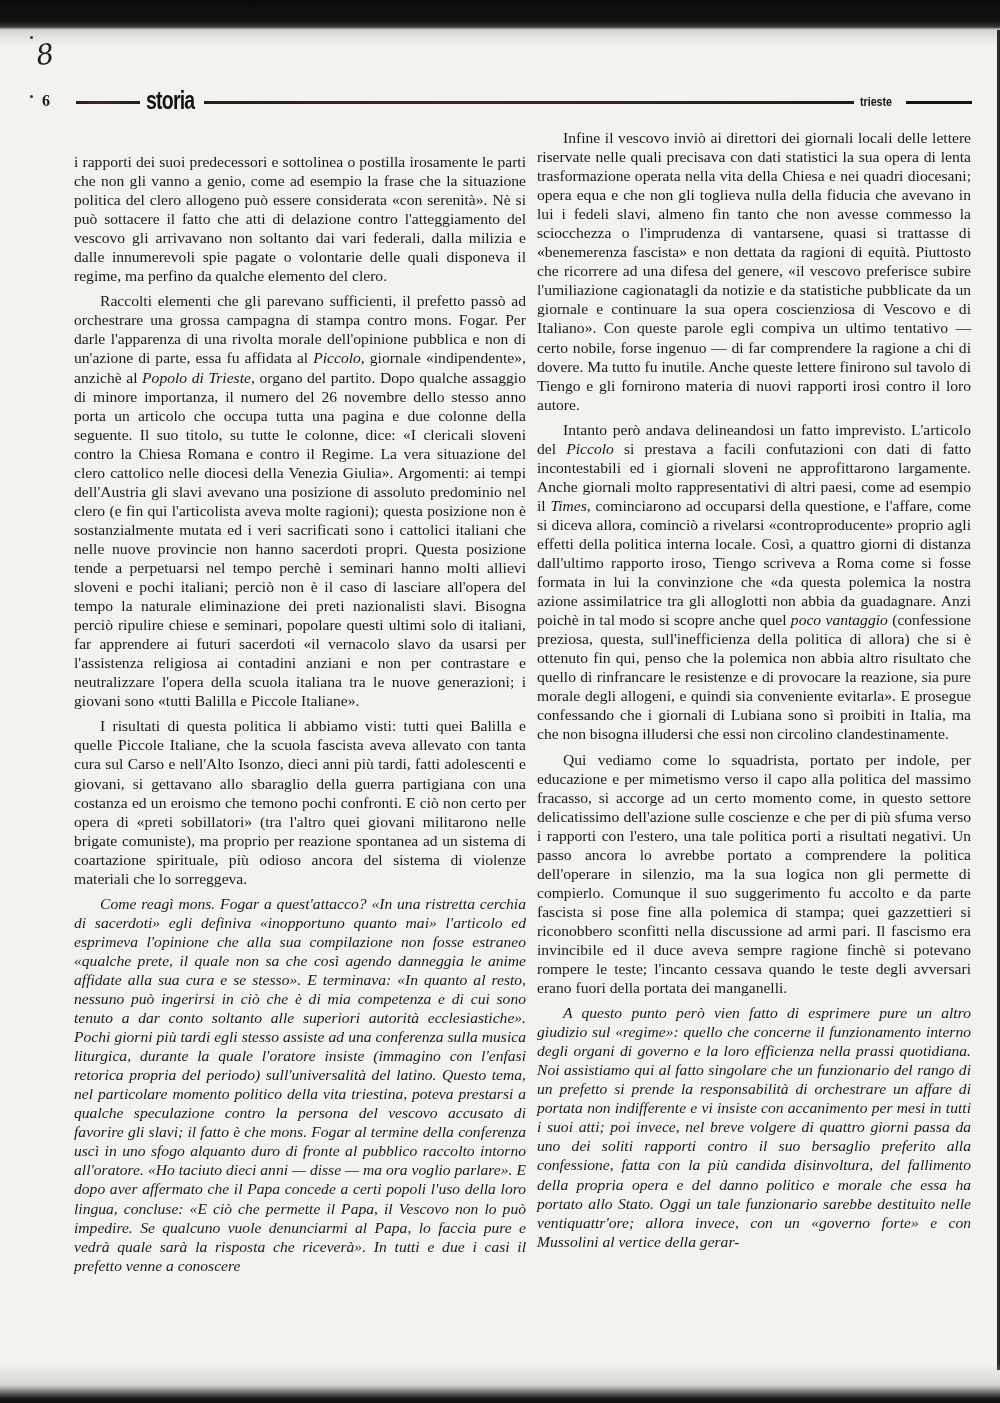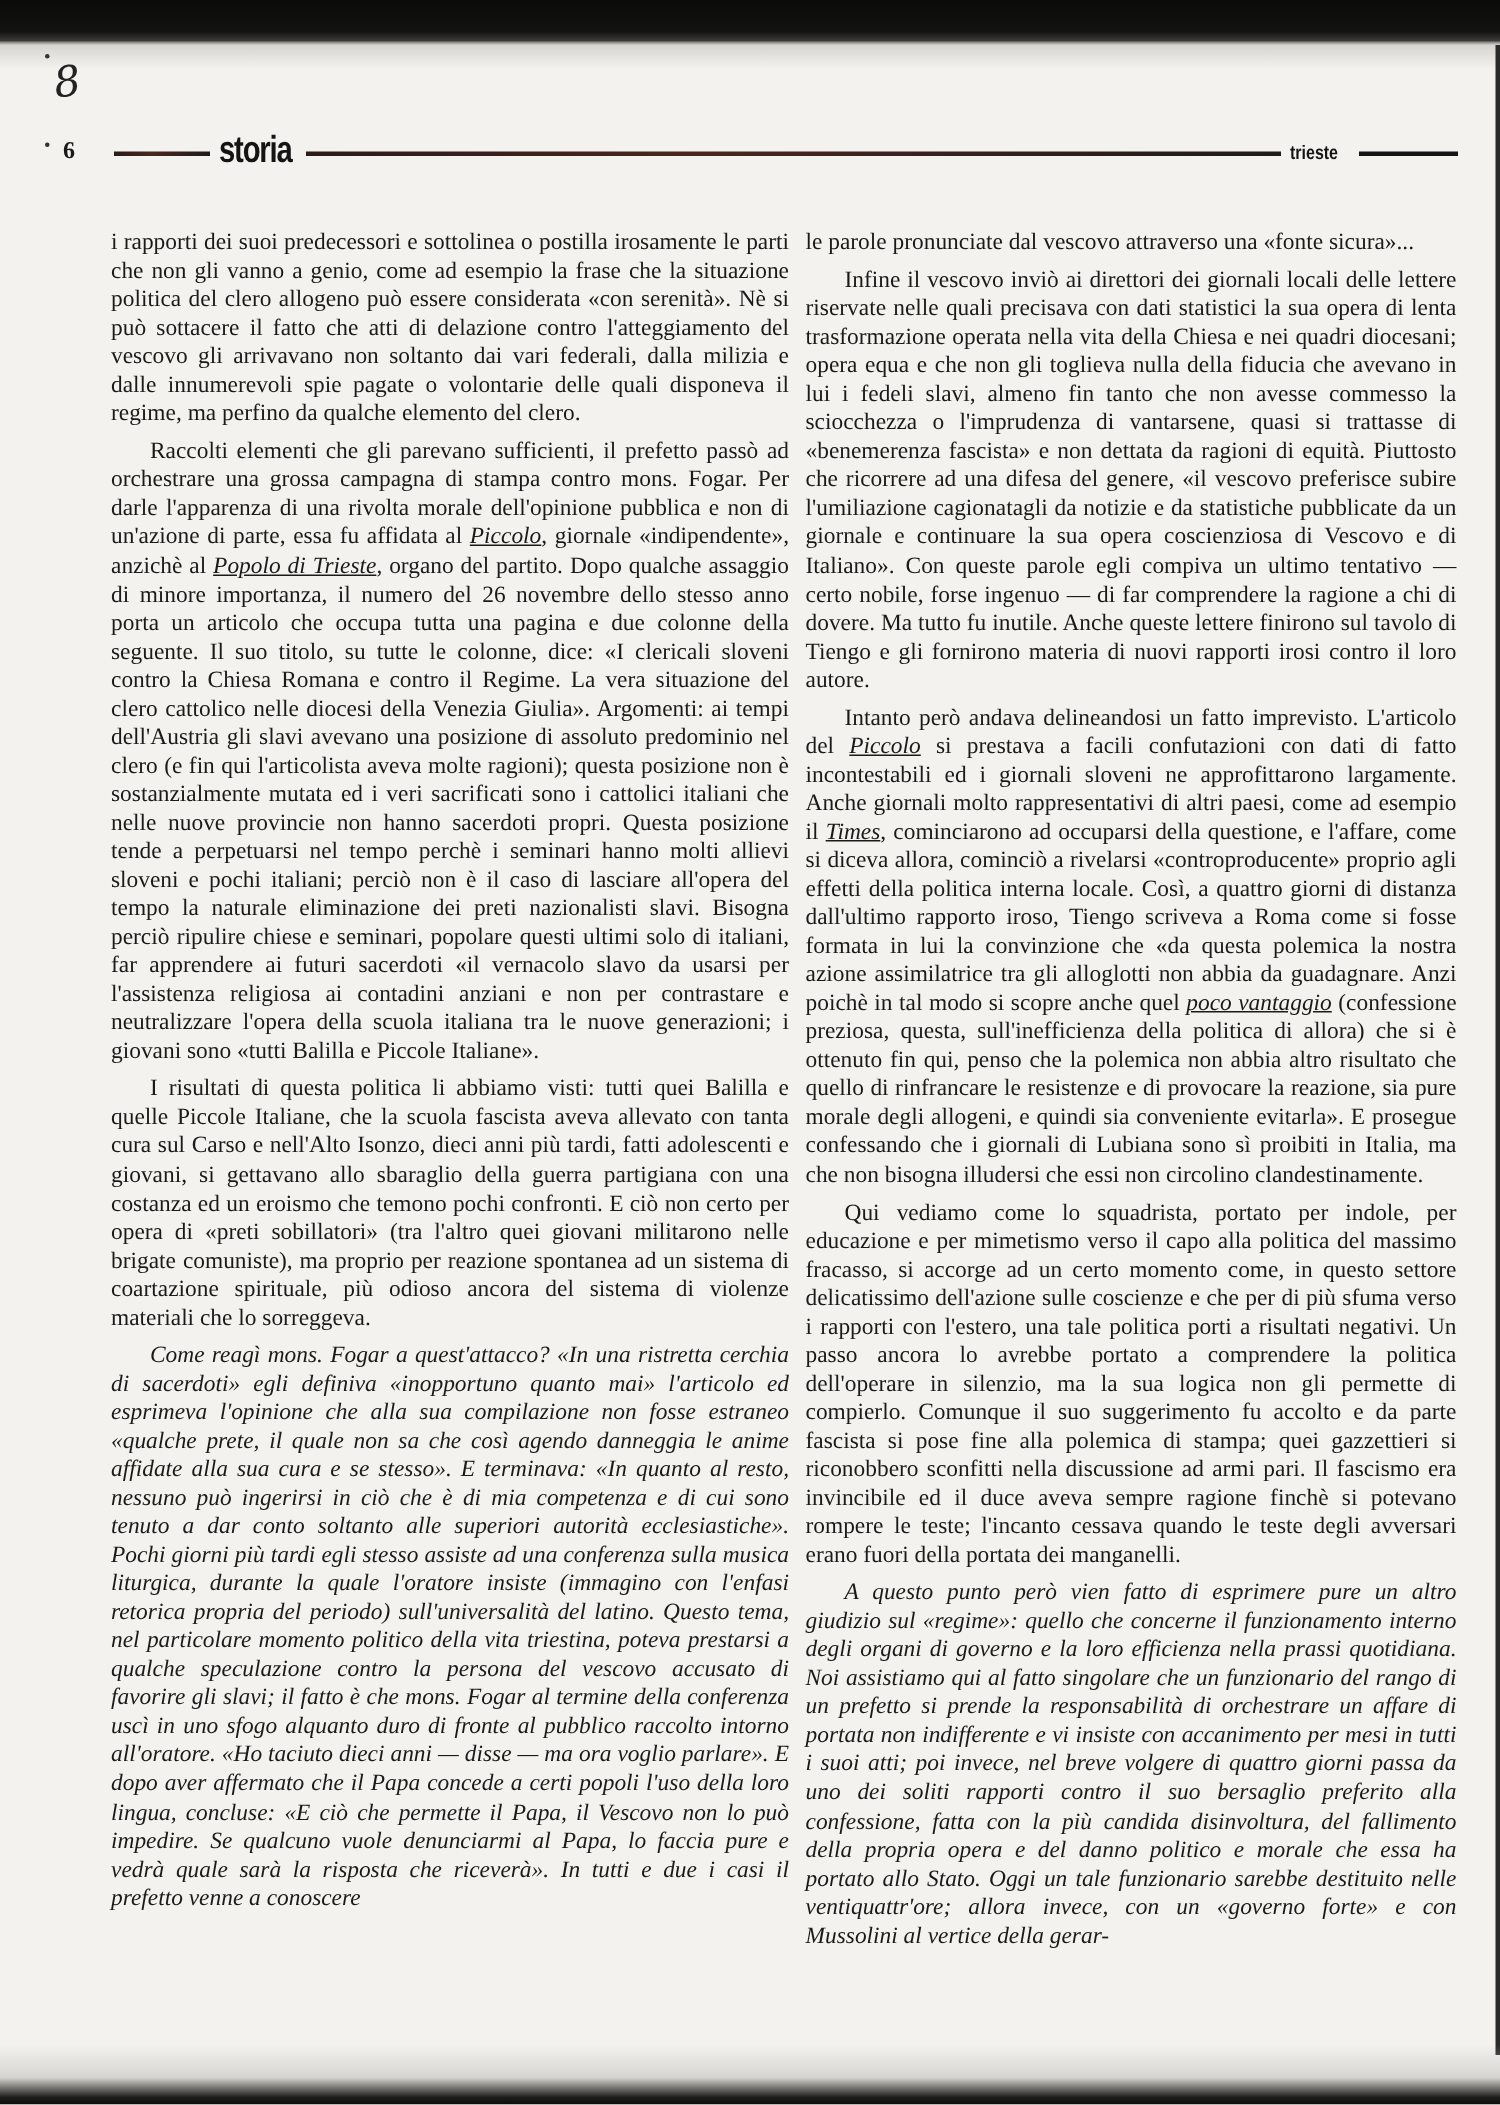--- a/index.html
+++ b/index.html
@@ -111,21 +111,21 @@
     .col-right { left: 537px; width: 434px; }
     .column p {
       margin: 0 0 6px 0;
       text-indent: 26px;
     }
     .column p.no-indent {
       text-indent: 0;
       margin-top: 24px;
     }
     .column p:last-child { margin-bottom: 0; font-style: italic; }
-    .column i { font-style: italic; text-decoration: underline; }
+    .column i { font-style: italic; }
   </style>
 </head>
 <body>
 
 <div class="top-shadow"></div>
 <div class="right-edge"></div>
 
 <span class="speck" style="left:30px; top:36px;"></span>
 <span class="speck" style="left:30px; top:95px;"></span>
 
@@ -140,20 +140,19 @@
   <span class="rule r3"></span>
 </header>
 
 <article class="column col-left">
     <p class="no-indent"><span>i rapporti dei suoi predecessori e sottolinea o postilla irosamente le parti che non gli vanno a genio, come ad esempio la frase che la situazione politica del clero allogeno può essere considerata «con serenità». Nè si può sottacere il fatto che atti di delazione contro l'atteggiamento del vescovo gli arrivavano non soltanto dai vari federali, dalla milizia e dalle innumerevoli spie pagate o volontarie delle quali disponeva il regime, ma perfino da qualche elemento del clero.</span></p>
     <p><span>Raccolti elementi che gli parevano sufficienti, il prefetto passò ad orchestrare una grossa campagna di stampa contro mons. Fogar. Per darle l'apparenza di una rivolta morale dell'opinione pubblica e non di un'azione di parte, essa fu affidata al </span><i>Piccolo</i><span>, giornale «indipendente», anzichè al </span><i>Popolo di Trieste</i><span>, organo del partito. Dopo qualche assaggio di minore importanza, il numero del 26 novembre dello stesso anno porta un articolo che occupa tutta una pagina e due colonne della seguente. Il suo titolo, su tutte le colonne, dice: «I clericali sloveni contro la Chiesa Romana e contro il Regime. La vera situazione del clero cattolico nelle diocesi della Venezia Giulia». Argomenti: ai tempi dell'Austria gli slavi avevano una posizione di assoluto predominio nel clero (e fin qui l'articolista aveva molte ragioni); questa posizione non è sostanzialmente mutata ed i veri sacrificati sono i cattolici italiani che nelle nuove provincie non hanno sacerdoti propri. Questa posizione tende a perpetuarsi nel tempo perchè i seminari hanno molti allievi sloveni e pochi italiani; perciò non è il caso di lasciare all'opera del tempo la naturale eliminazione dei preti nazionalisti slavi. Bisogna perciò ripulire chiese e seminari, popolare questi ultimi solo di italiani, far apprendere ai futuri sacerdoti «il vernacolo slavo da usarsi per l'assistenza religiosa ai contadini anziani e non per contrastare e neutralizzare l'opera della scuola italiana tra le nuove generazioni; i giovani sono «tutti Balilla e Piccole Italiane».</span></p>
     <p><span>I risultati di questa politica li abbiamo visti: tutti quei Balilla e quelle Piccole Italiane, che la scuola fascista aveva allevato con tanta cura sul Carso e nell'Alto Isonzo, dieci anni più tardi, fatti adolescenti e giovani, si gettavano allo sbaraglio della guerra partigiana con una costanza ed un eroismo che temono pochi confronti. E ciò non certo per opera di «preti sobillatori» (tra l'altro quei giovani militarono nelle brigate comuniste), ma proprio per reazione spontanea ad un sistema di coartazione spirituale, più odioso ancora del sistema di violenze materiali che lo sorreggeva.</span></p>
     <p><span>Come reagì mons. Fogar a quest'attacco? «In una ristretta cerchia di sacerdoti» egli definiva «inopportuno quanto mai» l'articolo ed esprimeva l'opinione che alla sua compilazione non fosse estraneo «qualche prete, il quale non sa che così agendo danneggia le anime affidate alla sua cura e se stesso». E terminava: «In quanto al resto, nessuno può ingerirsi in ciò che è di mia competenza e di cui sono tenuto a dar conto soltanto alle superiori autorità ecclesiastiche». Pochi giorni più tardi egli stesso assiste ad una conferenza sulla musica liturgica, durante la quale l'oratore insiste (immagino con l'enfasi retorica propria del periodo) sull'universalità del latino. Questo tema, nel particolare momento politico della vita triestina, poteva prestarsi a qualche speculazione contro la persona del vescovo accusato di favorire gli slavi; il fatto è che mons. Fogar al termine della conferenza uscì in uno sfogo alquanto duro di fronte al pubblico raccolto intorno all'oratore. «Ho taciuto dieci anni — disse — ma ora voglio parlare». E dopo aver affermato che il Papa concede a certi popoli l'uso della loro lingua, concluse: «E ciò che permette il Papa, il Vescovo non lo può impedire. Se qualcuno vuole denunciarmi al Papa, lo faccia pure e vedrà quale sarà la risposta che riceverà». In tutti e due i casi il prefetto venne a conoscere</span></p>
   </article>
 <article class="column col-right">
-    <p class="no-indent"><span>le parole pronunciate dal vescovo attraverso una «fonte sicura»...</span></p>
     <p><span>Infine il vescovo inviò ai direttori dei giornali locali delle lettere riservate nelle quali precisava con dati statistici la sua opera di lenta trasformazione operata nella vita della Chiesa e nei quadri diocesani; opera equa e che non gli toglieva nulla della fiducia che avevano in lui i fedeli slavi, almeno fin tanto che non avesse commesso la sciocchezza o l'imprudenza di vantarsene, quasi si trattasse di «benemerenza fascista» e non dettata da ragioni di equità. Piuttosto che ricorrere ad una difesa del genere, «il vescovo preferisce subire l'umiliazione cagionatagli da notizie e da statistiche pubblicate da un giornale e continuare la sua opera coscienziosa di Vescovo e di Italiano». Con queste parole egli compiva un ultimo tentativo — certo nobile, forse ingenuo — di far comprendere la ragione a chi di dovere. Ma tutto fu inutile. Anche queste lettere finirono sul tavolo di Tiengo e gli fornirono materia di nuovi rapporti irosi contro il loro autore.</span></p>
     <p><span>Intanto però andava delineandosi un fatto imprevisto. L'articolo del </span><i>Piccolo</i><span> si prestava a facili confutazioni con dati di fatto incontestabili ed i giornali sloveni ne approfittarono largamente. Anche giornali molto rappresentativi di altri paesi, come ad esempio il </span><i>Times</i><span>, cominciarono ad occuparsi della questione, e l'affare, come si diceva allora, cominciò a rivelarsi «controproducente» proprio agli effetti della politica interna locale. Così, a quattro giorni di distanza dall'ultimo rapporto iroso, Tiengo scriveva a Roma come si fosse formata in lui la convinzione che «da questa polemica la nostra azione assimilatrice tra gli alloglotti non abbia da guadagnare. Anzi poichè in tal modo si scopre anche quel </span><i>poco vantaggio</i><span> (confessione preziosa, questa, sull'inefficienza della politica di allora) che si è ottenuto fin qui, penso che la polemica non abbia altro risultato che quello di rinfrancare le resistenze e di provocare la reazione, sia pure morale degli allogeni, e quindi sia conveniente evitarla». E prosegue confessando che i giornali di Lubiana sono sì proibiti in Italia, ma che non bisogna illudersi che essi non circolino clandestinamente.</span></p>
     <p><span>Qui vediamo come lo squadrista, portato per indole, per educazione e per mimetismo verso il capo alla politica del massimo fracasso, si accorge ad un certo momento come, in questo settore delicatissimo dell'azione sulle coscienze e che per di più sfuma verso i rapporti con l'estero, una tale politica porti a risultati negativi. Un passo ancora lo avrebbe portato a comprendere la politica dell'operare in silenzio, ma la sua logica non gli permette di compierlo. Comunque il suo suggerimento fu accolto e da parte fascista si pose fine alla polemica di stampa; quei gazzettieri si riconobbero sconfitti nella discussione ad armi pari. Il fascismo era invincibile ed il duce aveva sempre ragione finchè si potevano rompere le teste; l'incanto cessava quando le teste degli avversari erano fuori della portata dei manganelli.</span></p>
     <p><span>A questo punto però vien fatto di esprimere pure un altro giudizio sul «regime»: quello che concerne il funzionamento interno degli organi di governo e la loro efficienza nella prassi quotidiana. Noi assistiamo qui al fatto singolare che un funzionario del rango di un prefetto si prende la responsabilità di orchestrare un affare di portata non indifferente e vi insiste con accanimento per mesi in tutti i suoi atti; poi invece, nel breve volgere di quattro giorni passa da uno dei soliti rapporti contro il suo bersaglio preferito alla confessione, fatta con la più candida disinvoltura, del fallimento della propria opera e del danno politico e morale che essa ha portato allo Stato. Oggi un tale funzionario sarebbe destituito nelle ventiquattr'ore; allora invece, con un «governo forte» e con Mussolini al vertice della gerar-</span></p>
   </article>
 
 <div class="bottom-shadow"></div>
 
 </body></html>

